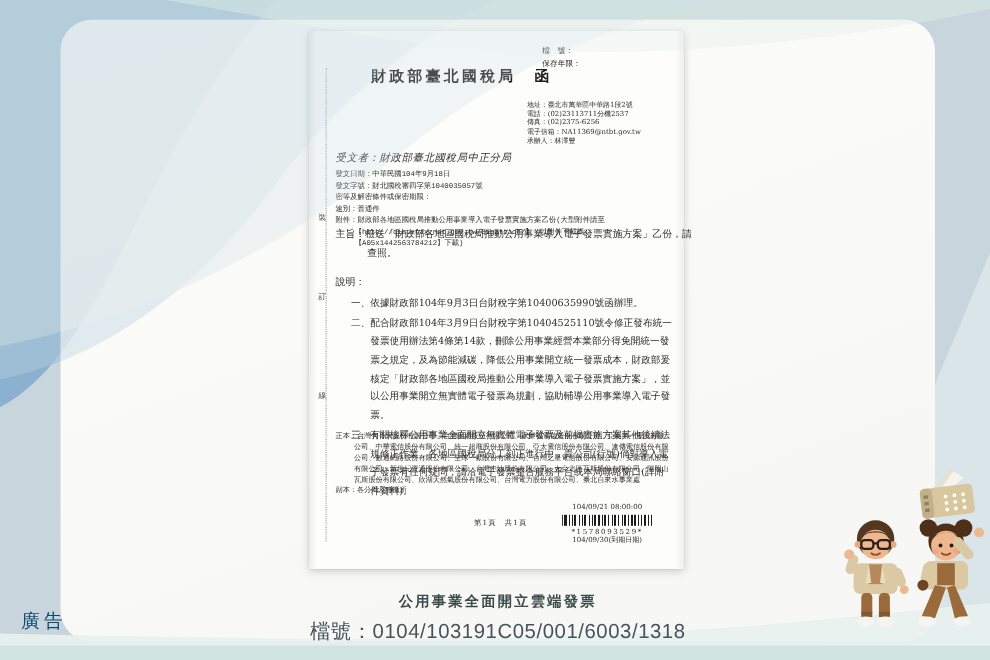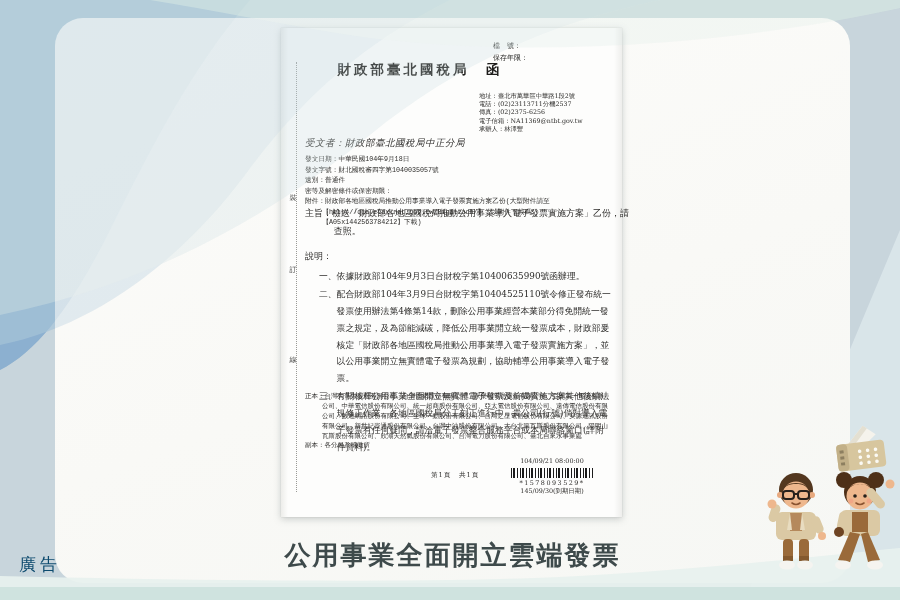--- a/index.html
+++ b/index.html
@@ -46,21 +46,21 @@
   .copies div{position:static;padding-left:2.6em;text-indent:-2.6em;}
   .page-info{left:150px;top:443px;font-size:6.6px;letter-spacing:1px;}
   .stamp-block{left:214px;top:429px;width:114px;text-align:center;font-size:6.4px;line-height:1.35;}
   .stamp-block *{position:static;}
   .barcode{display:block;width:82px;height:10px;margin:2px auto 1px auto;
     background:repeating-linear-gradient(90deg,#1c1c1c 0 1px,#fff 1px 2px,#1c1c1c 2px 4px,#fff 4px 6px,#1c1c1c 6px 7px,#fff 7px 9px);}
   .barcode-text{letter-spacing:1.5px;}
 
   
   .banner{position:absolute;left:55px;top:538px;width:795px;text-align:center;z-index:6;}
-  .banner-title{font-size:26px;font-weight:bold;color:#3e4a4b;letter-spacing:2px;}
+  .banner-title{font-size:13px;font-weight:bold;color:#3e4a4b;letter-spacing:2px;}
   .banner-file{margin-top:5px;font-size:18.5px;color:#46545a;letter-spacing:.5px;}
 
   .ad-label{position:absolute;left:19px;top:553px;z-index:6;color:#0c4a6e;font-size:17px;letter-spacing:4px;}
 
   .register-icon{position:absolute;left:830px;top:418px;z-index:4;}
   .mascots{position:absolute;left:758px;top:464px;z-index:5;}
 </style>
 </head>
 <body>
 
@@ -101,22 +101,22 @@
       <span style="position:static">傳真：(02)2375-6256</span><br>
       <span style="position:static">電子信箱：NA11369@ntbt.gov.tw</span><br>
       <span style="position:static">承辦人：林澤豐</span>
     </div>
 
     <div class="recipient">受文者：財政部臺北國稅局中正分局</div>
 
     <div class="meta">
       <div>發文日期：中華民國104年9月18日</div>
       <div>發文字號：財北國稅審四字第1040035057號</div>
+      <div>密等及解密條件或保密期限：</div>
       <div>速別：普通件</div>
-      <div>密等及解密條件或保密期限：</div>
       <div>附件：財政部各地區國稅局推動公用事業導入電子發票實施方案乙份(大型附件請至【http://qia.etax.nat.gov.tw/Bigattach/】，以附件下載碼:【A05x1442563784212】下載)</div>
     </div>
 
     <div class="subject">主旨：檢送「財政部各地區國稅局推動公用事業導入電子發票實施方案」乙份，請查照。</div>
     <div class="expl-label">說明：</div>
     <div class="items">
       <div>一、依據財政部104年9月3日台財稅字第10400635990號函辦理。</div>
       <div>二、配合財政部104年3月9日台財稅字第10404525110號令修正發布統一發票使用辦法第4條第14款，刪除公用事業經營本業部分得免開統一發票之規定，及為節能減碳，降低公用事業開立統一發票成本，財政部爰核定「財政部各地區國稅局推動公用事業導入電子發票實施方案」，並以公用事業開立無實體電子發票為規劃，協助輔導公用事業導入電子發票。</div>
       <div>三、有關核釋公用事業全面開立無實體電子發票及前揭實施方案其他後續法規修正作業，各地區國稅局分工刻正進行中，貴公司(行號)倘對導入電子發票有任何疑問，請洽電子發票整合服務平台或本局聯絡窗口(詳附件資料)。</div>
     </div>
@@ -125,21 +125,21 @@
       <div>正本：台灣大哥大股份有限公司、台灣固網股份有限公司、家樂福電信股份有限公司、亞洲第一電訊有限公司、中華電信股份有限公司、統一超商股份有限公司、亞太電信股份有限公司、遠傳電信股份有限公司、數通網路股份有限公司、全球一動股份有限公司、台灣之星電信股份有限公司、安源通訊股份有限公司、新世紀資通股份有限公司、台灣中油股份有限公司、大台北區瓦斯股份有限公司、陽明山瓦斯股份有限公司、欣湖天然氣股份有限公司、台灣電力股份有限公司、臺北自來水事業處</div>
       <div>副本：各分局及稽徵所</div>
     </div>
 
     <div class="page-info">第1頁　共1頁</div>
 
     <div class="stamp-block">
       <div>104/09/21 08:00:00</div>
       <span class="barcode"></span>
       <div class="barcode-text">*1578093529*</div>
-      <div>145/09/30(到期日期)</div>
+      <div>104/09/30(到期日期)</div>
     </div>
   </div>
 
   <svg class="register-icon" width="64" height="62" viewBox="0 0 64 62">
     <g transform="rotate(-7 32 36)">
       <polygon points="16,28 36,8 48,18 30,32" fill="#f5f3ec"></polygon>
       <polygon points="16,28 36,8 40,11 22,30" fill="#e4e0d2"></polygon>
       <rect x="7" y="24" width="48" height="27" rx="4" fill="#d7c69e"></rect>
       <rect x="7" y="24" width="11" height="27" rx="4" fill="#c2b088"></rect>
       <rect x="10" y="30" width="4" height="3" fill="#8d7f60"></rect>
@@ -211,16 +211,17 @@
     </g>
   </svg>
 
   <svg class="bottom-svg" width="900" height="600" viewBox="0 0 900 600">
     <path d="M0,576 C200,581 420,583 560,577 C700,570 810,557 900,548 V600 H0 Z" fill="#e7f1ee" opacity="0.92"></path>
     <rect x="0" y="587" width="900" height="13" fill="#cfe3df"></rect>
   </svg>
 
   <div class="banner">
     <div class="banner-title">公用事業全面開立雲端發票</div>
+    <div class="banner-file">檔號：0104/103191C05/001/6003/1318</div>
   </div>
 
   <div class="ad-label">廣告</div>
 </div>
 
 </body></html>

